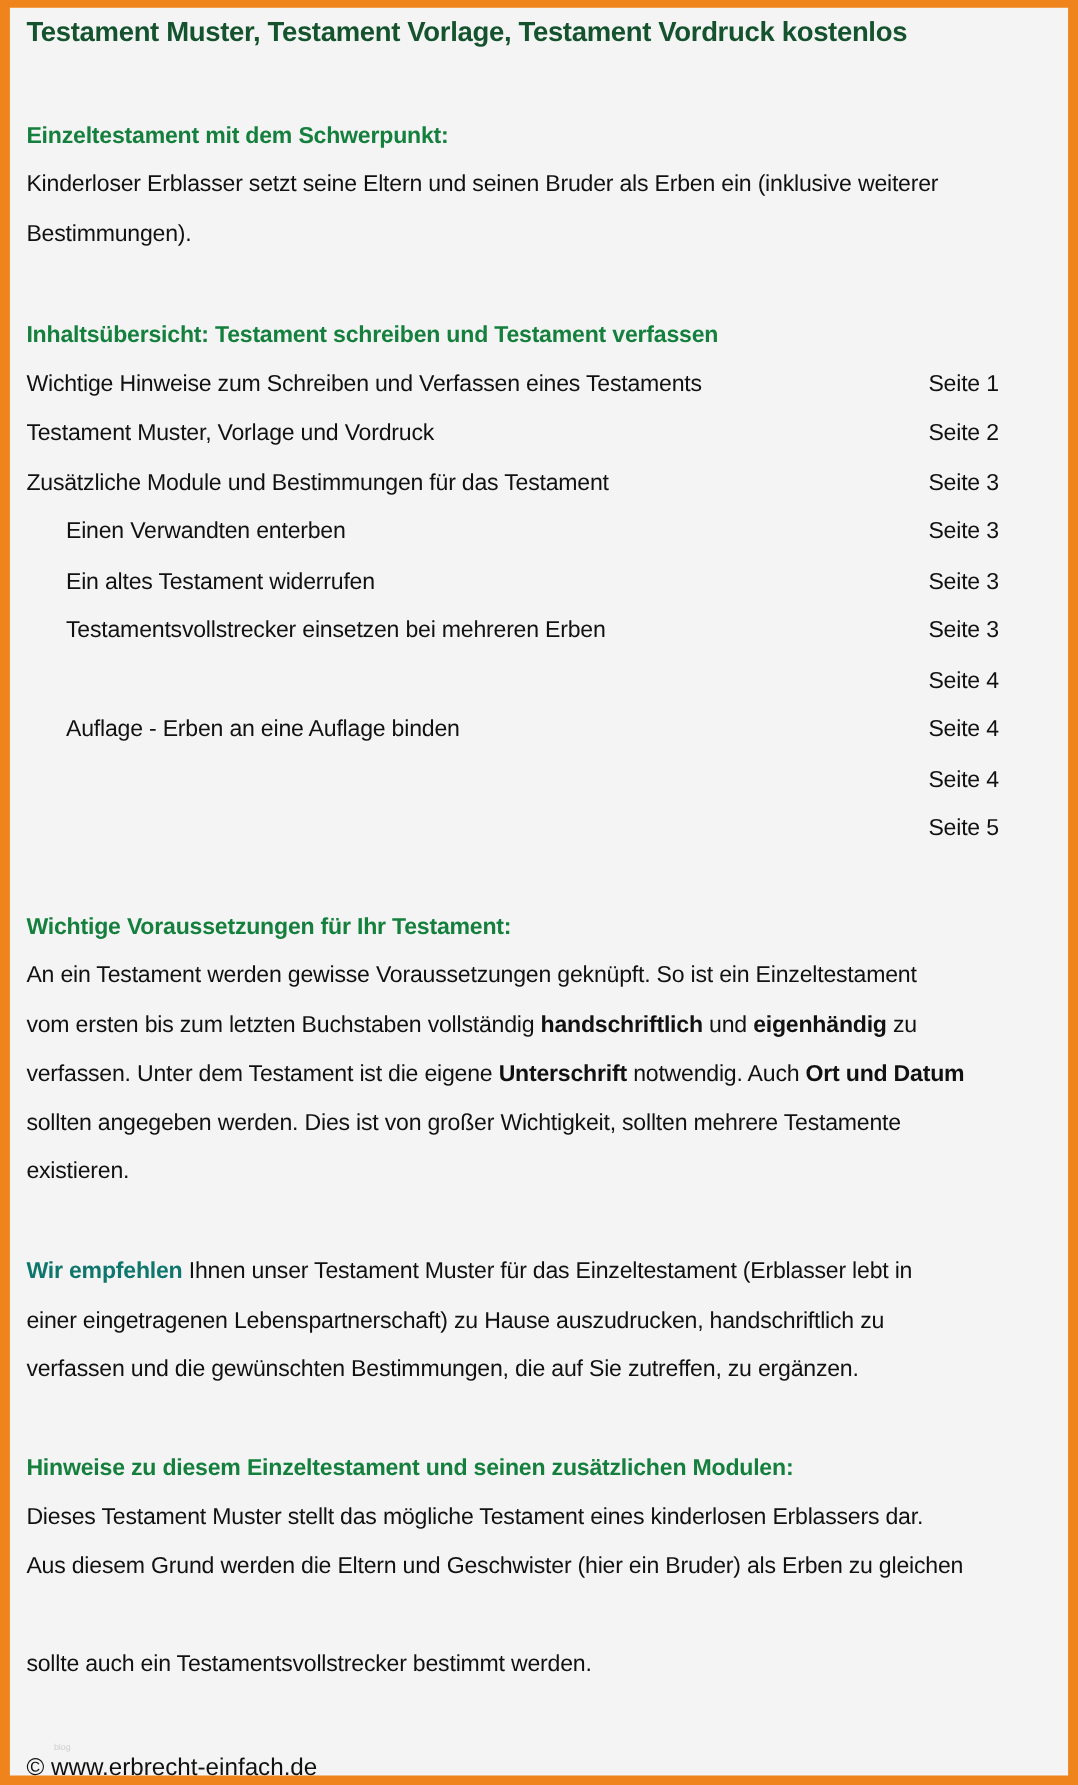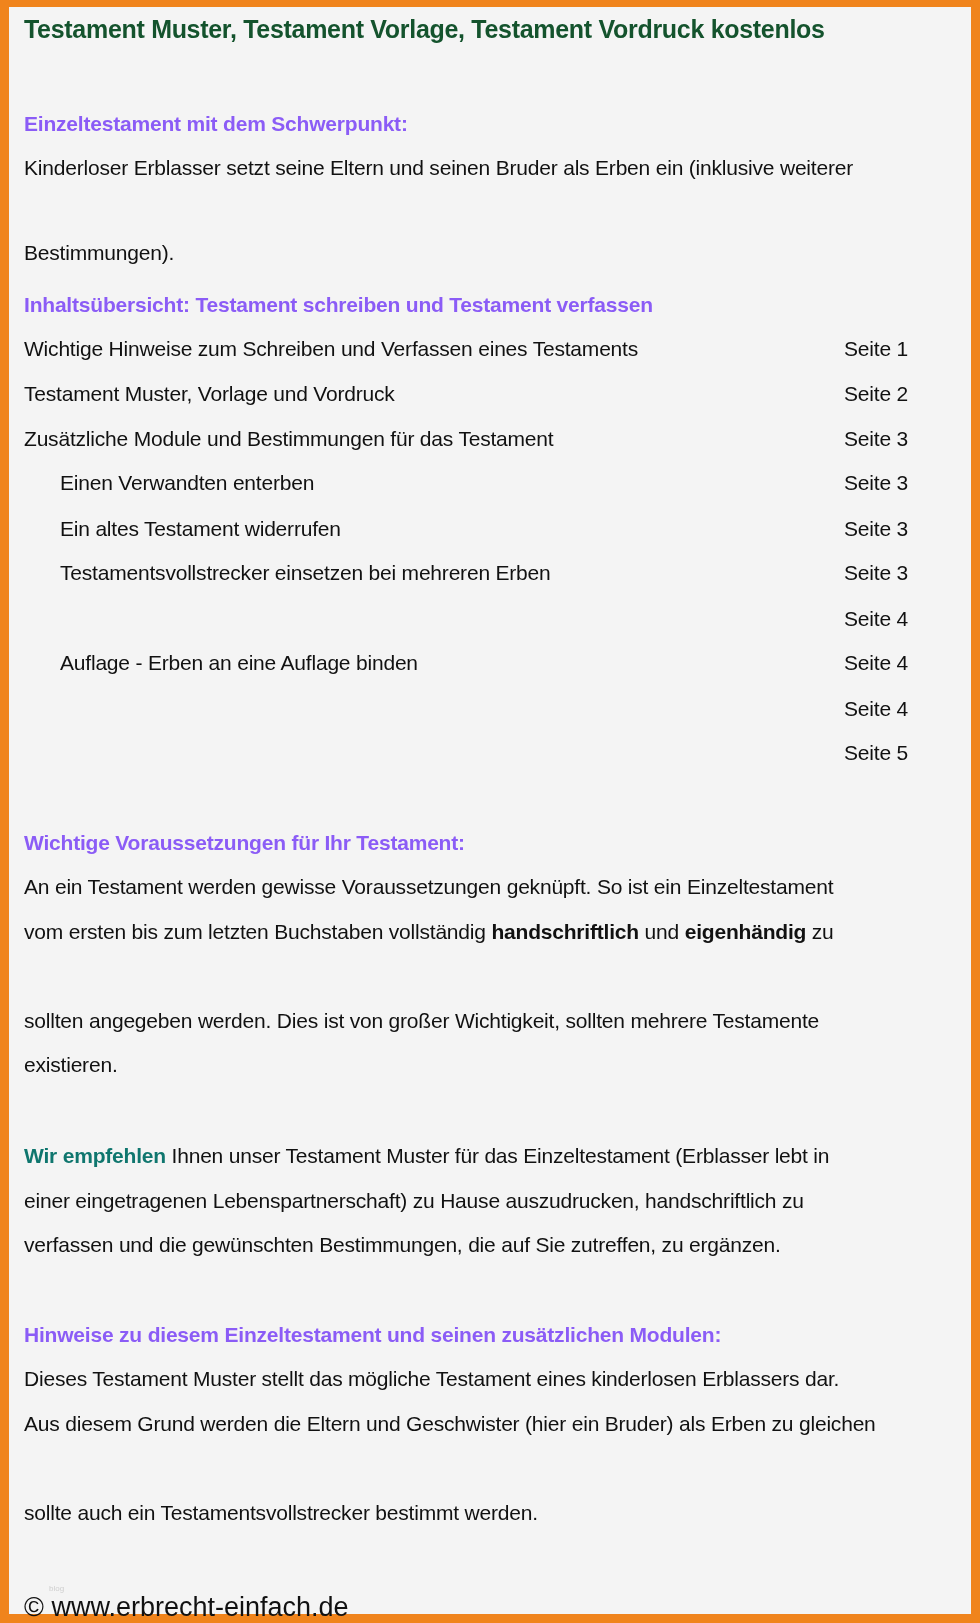--- a/index.html
+++ b/index.html
@@ -35,21 +35,21 @@
     letter-spacing: -0.2px;
   }
   .title {
     font-size: 25px;
     font-weight: bold;
     color: #14532d;
     letter-spacing: -0.3px;
   }
   .heading {
     font-weight: bold;
-    color: #8b5cf6;
+    color: #15803d;
   }
   .accent { font-weight: bold; color: #0f766e; }
   .bold { font-weight: bold; }
   .toc-row {
     position: absolute;
     left: 15px;
     width: 900px;
     font-size: 21px;
     line-height: 26px;
     white-space: nowrap;
@@ -65,41 +65,41 @@
     position: absolute;
     left: 40px;
     top: 1577px;
     font-size: 8px;
     color: #cfcfcf;
   }
   .footer-left {
     position: absolute;
     left: 15px;
     top: 1587px;
-    font-size: 27px;
+    font-size: 22px;
     line-height: 26px;
   }
   .footer-right {
     position: absolute;
     left: 793px;
     top: 1612px;
     font-size: 14px;
     line-height: 26px;
   }
 </style>
 </head>
 <body>
 
 <div class="frame">
 
   <div class="line title" style="top:9px;">Testament Muster, Testament Vorlage, Testament Vordruck kostenlos</div>
 
   <div class="line heading" style="top:104px;">Einzeltestament mit dem Schwerpunkt:</div>
   <div class="line" style="top:148px;">Kinderloser Erblasser setzt seine Eltern und seinen Bruder als Erben ein (inklusive weiterer</div>
-  <div class="line" style="top:193px;margin-top:40px;">Bestimmungen).</div>
+  <div class="line" style="top:193px;">Bestimmungen).</div>
 
   <div class="line heading" style="top:285px;">Inhaltsübersicht: Testament schreiben und Testament verfassen</div>
 
   <div>
     <div class="toc-row" style="top:329px;">
       <span class="toc-label">Wichtige Hinweise zum Schreiben und Verfassen eines Testaments</span>
       <span class="toc-page">Seite 1</span>
     </div>
     <div class="toc-row" style="top:374px;">
       <span class="toc-label">Testament Muster, Vorlage und Vordruck</span>
@@ -134,20 +134,23 @@
     <div class="toc-row indent" style="top:733px;">
       <span class="toc-page">Seite 5</span>
     </div>
   </div>
 
   <div class="line heading" style="top:823px;">Wichtige Voraussetzungen für Ihr Testament:</div>
   <div class="line" style="top:867px;">An ein Testament werden gewisse Voraussetzungen geknüpft. So ist ein Einzeltestament</div>
   <div class="line" style="top:912px;">
     <span>vom ersten bis zum letzten Buchstaben vollständig </span><span class="bold">handschriftlich</span><span> und </span><span class="bold">eigenhändig</span><span> zu</span>
   </div>
+  <div class="line" style="top:957px;">
+    <span>verfassen. Unter dem Testament ist die eigene </span><span class="bold">Unterschrift</span><span> notwendig. Auch </span><span class="bold">Ort und Datum</span>
+  </div>
   <div class="line" style="top:1001px;">sollten angegeben werden. Dies ist von großer Wichtigkeit, sollten mehrere Testamente</div>
   <div class="line" style="top:1045px;">existieren.</div>
 
   <div class="line" style="top:1136px;">
     <span class="accent">Wir empfehlen</span><span> Ihnen unser Testament Muster für das Einzeltestament (Erblasser lebt in</span>
   </div>
   <div class="line" style="top:1181px;">einer eingetragenen Lebenspartnerschaft) zu Hause auszudrucken, handschriftlich zu</div>
   <div class="line" style="top:1225px;">verfassen und die gewünschten Bestimmungen, die auf Sie zutreffen, zu ergänzen.</div>
 
   <div class="line heading" style="top:1315px;">Hinweise zu diesem Einzeltestament und seinen zusätzlichen Modulen:</div>

